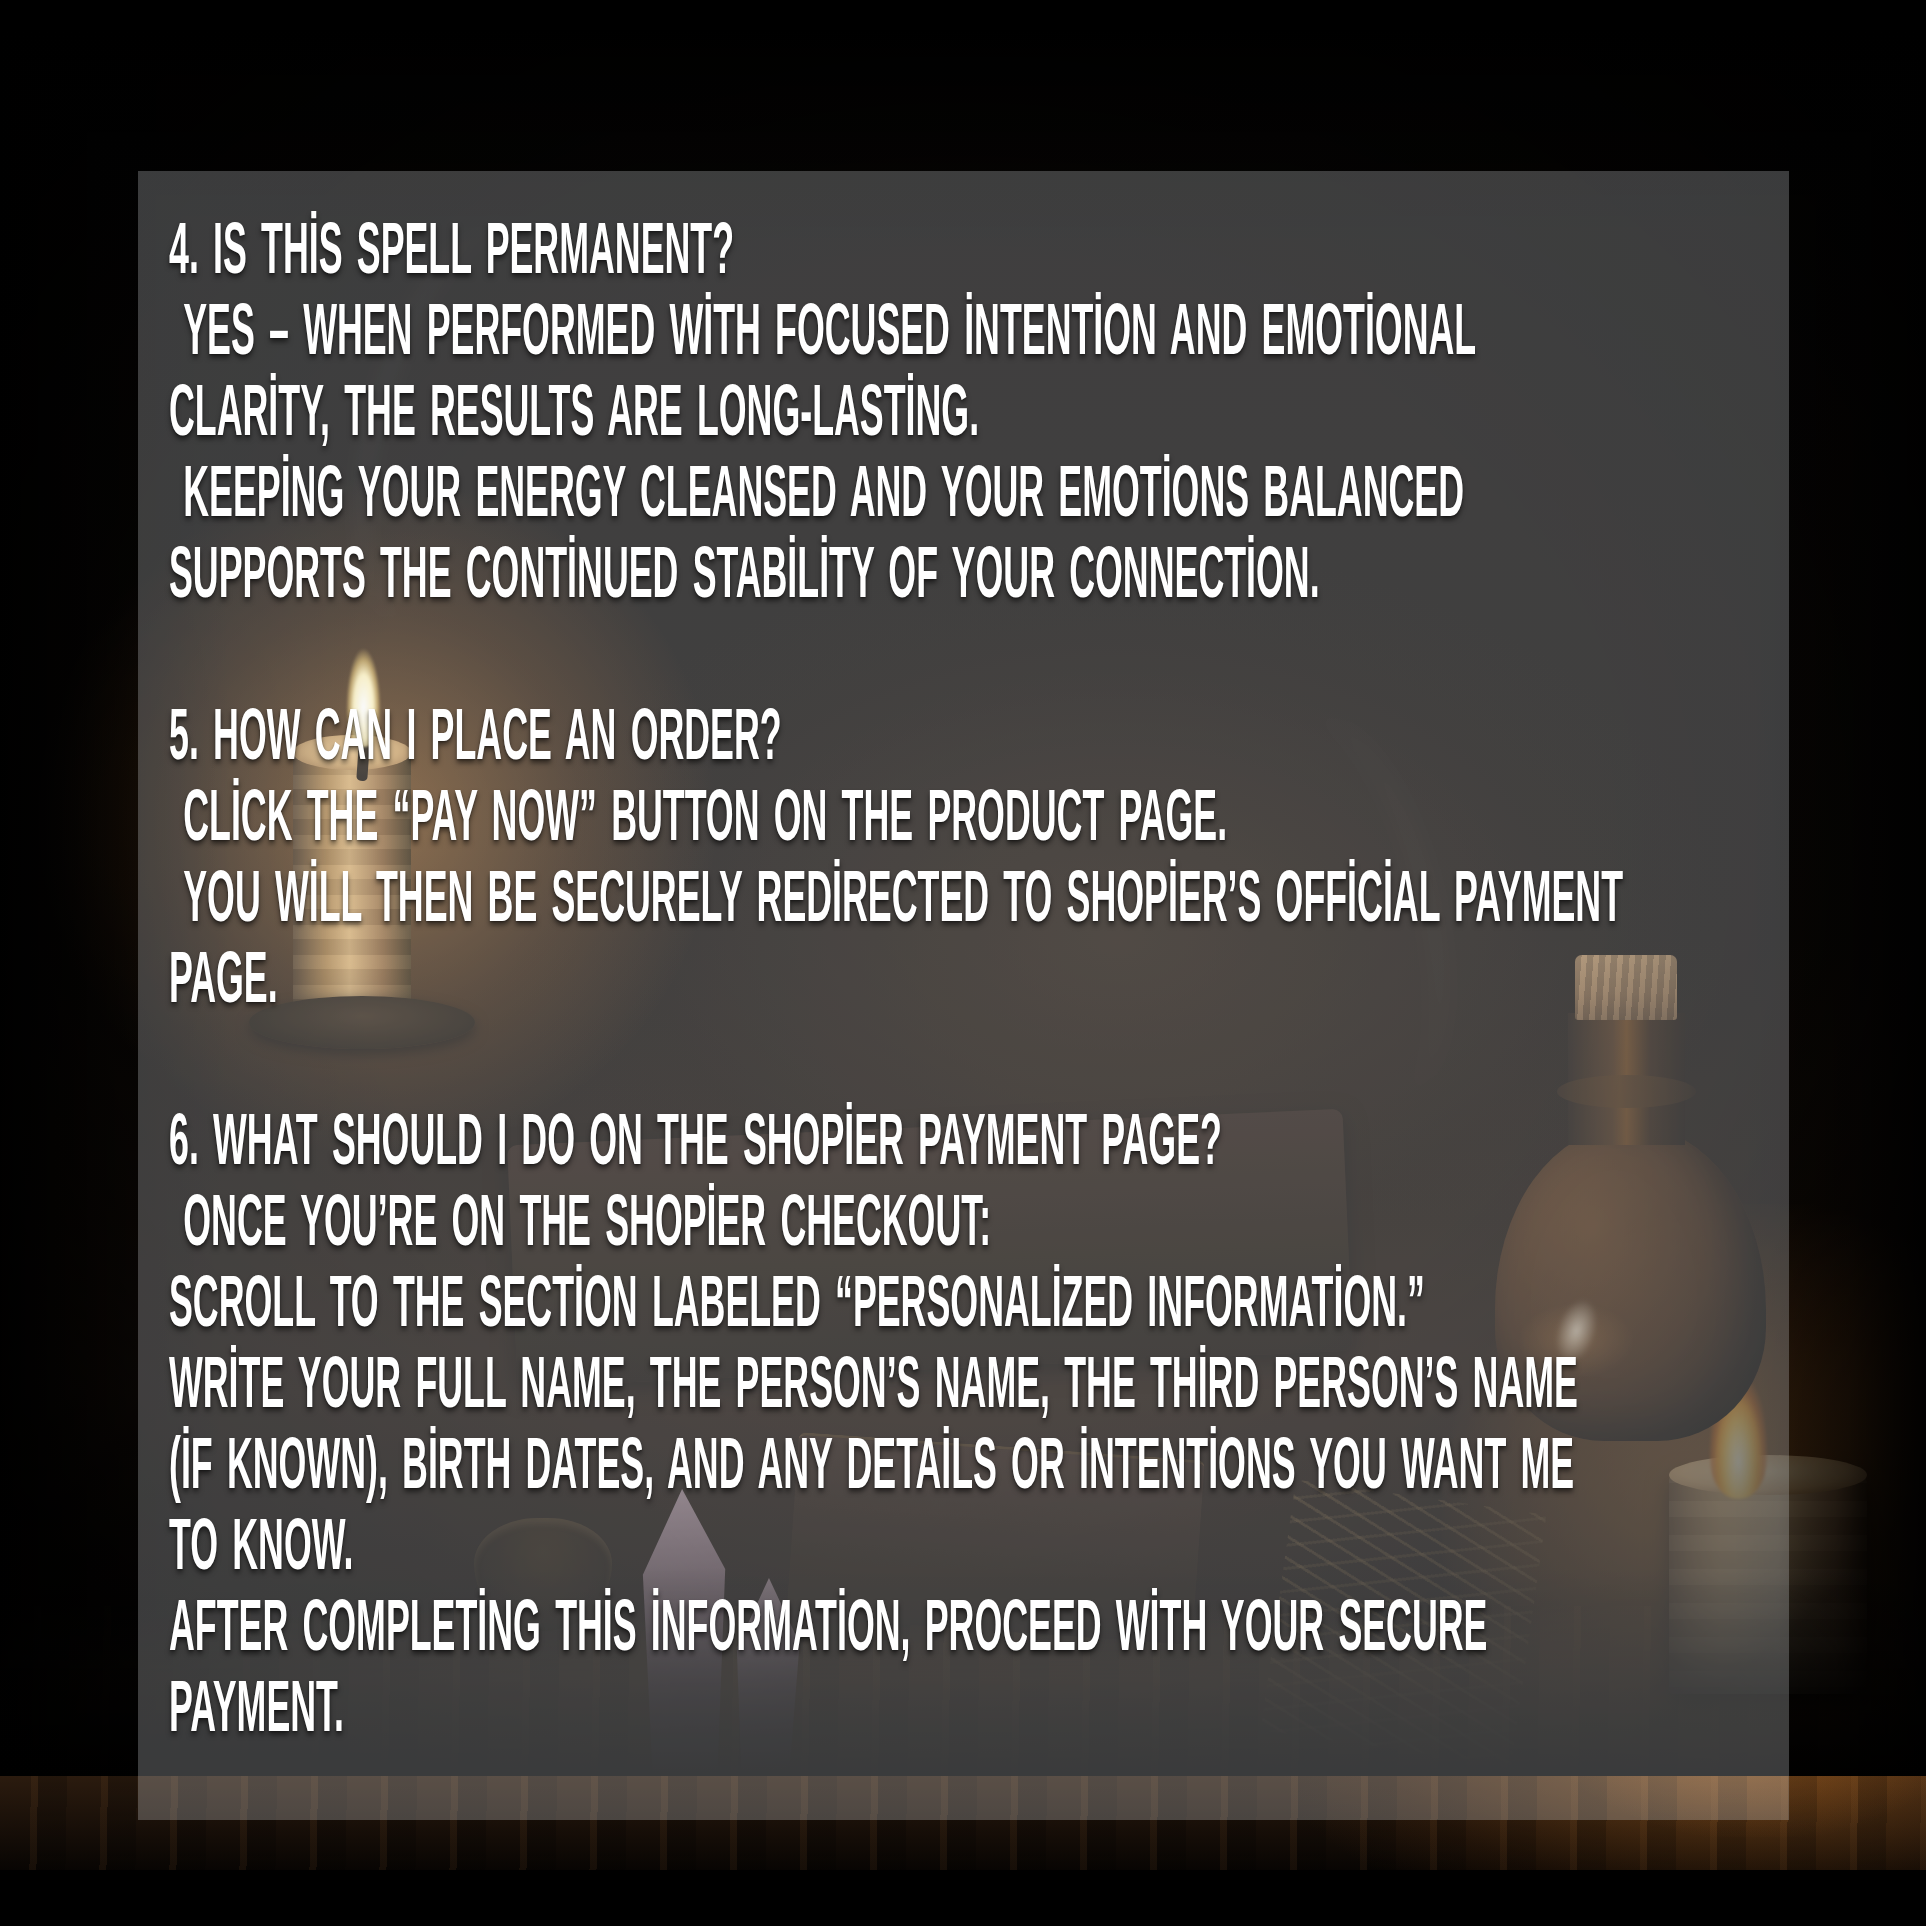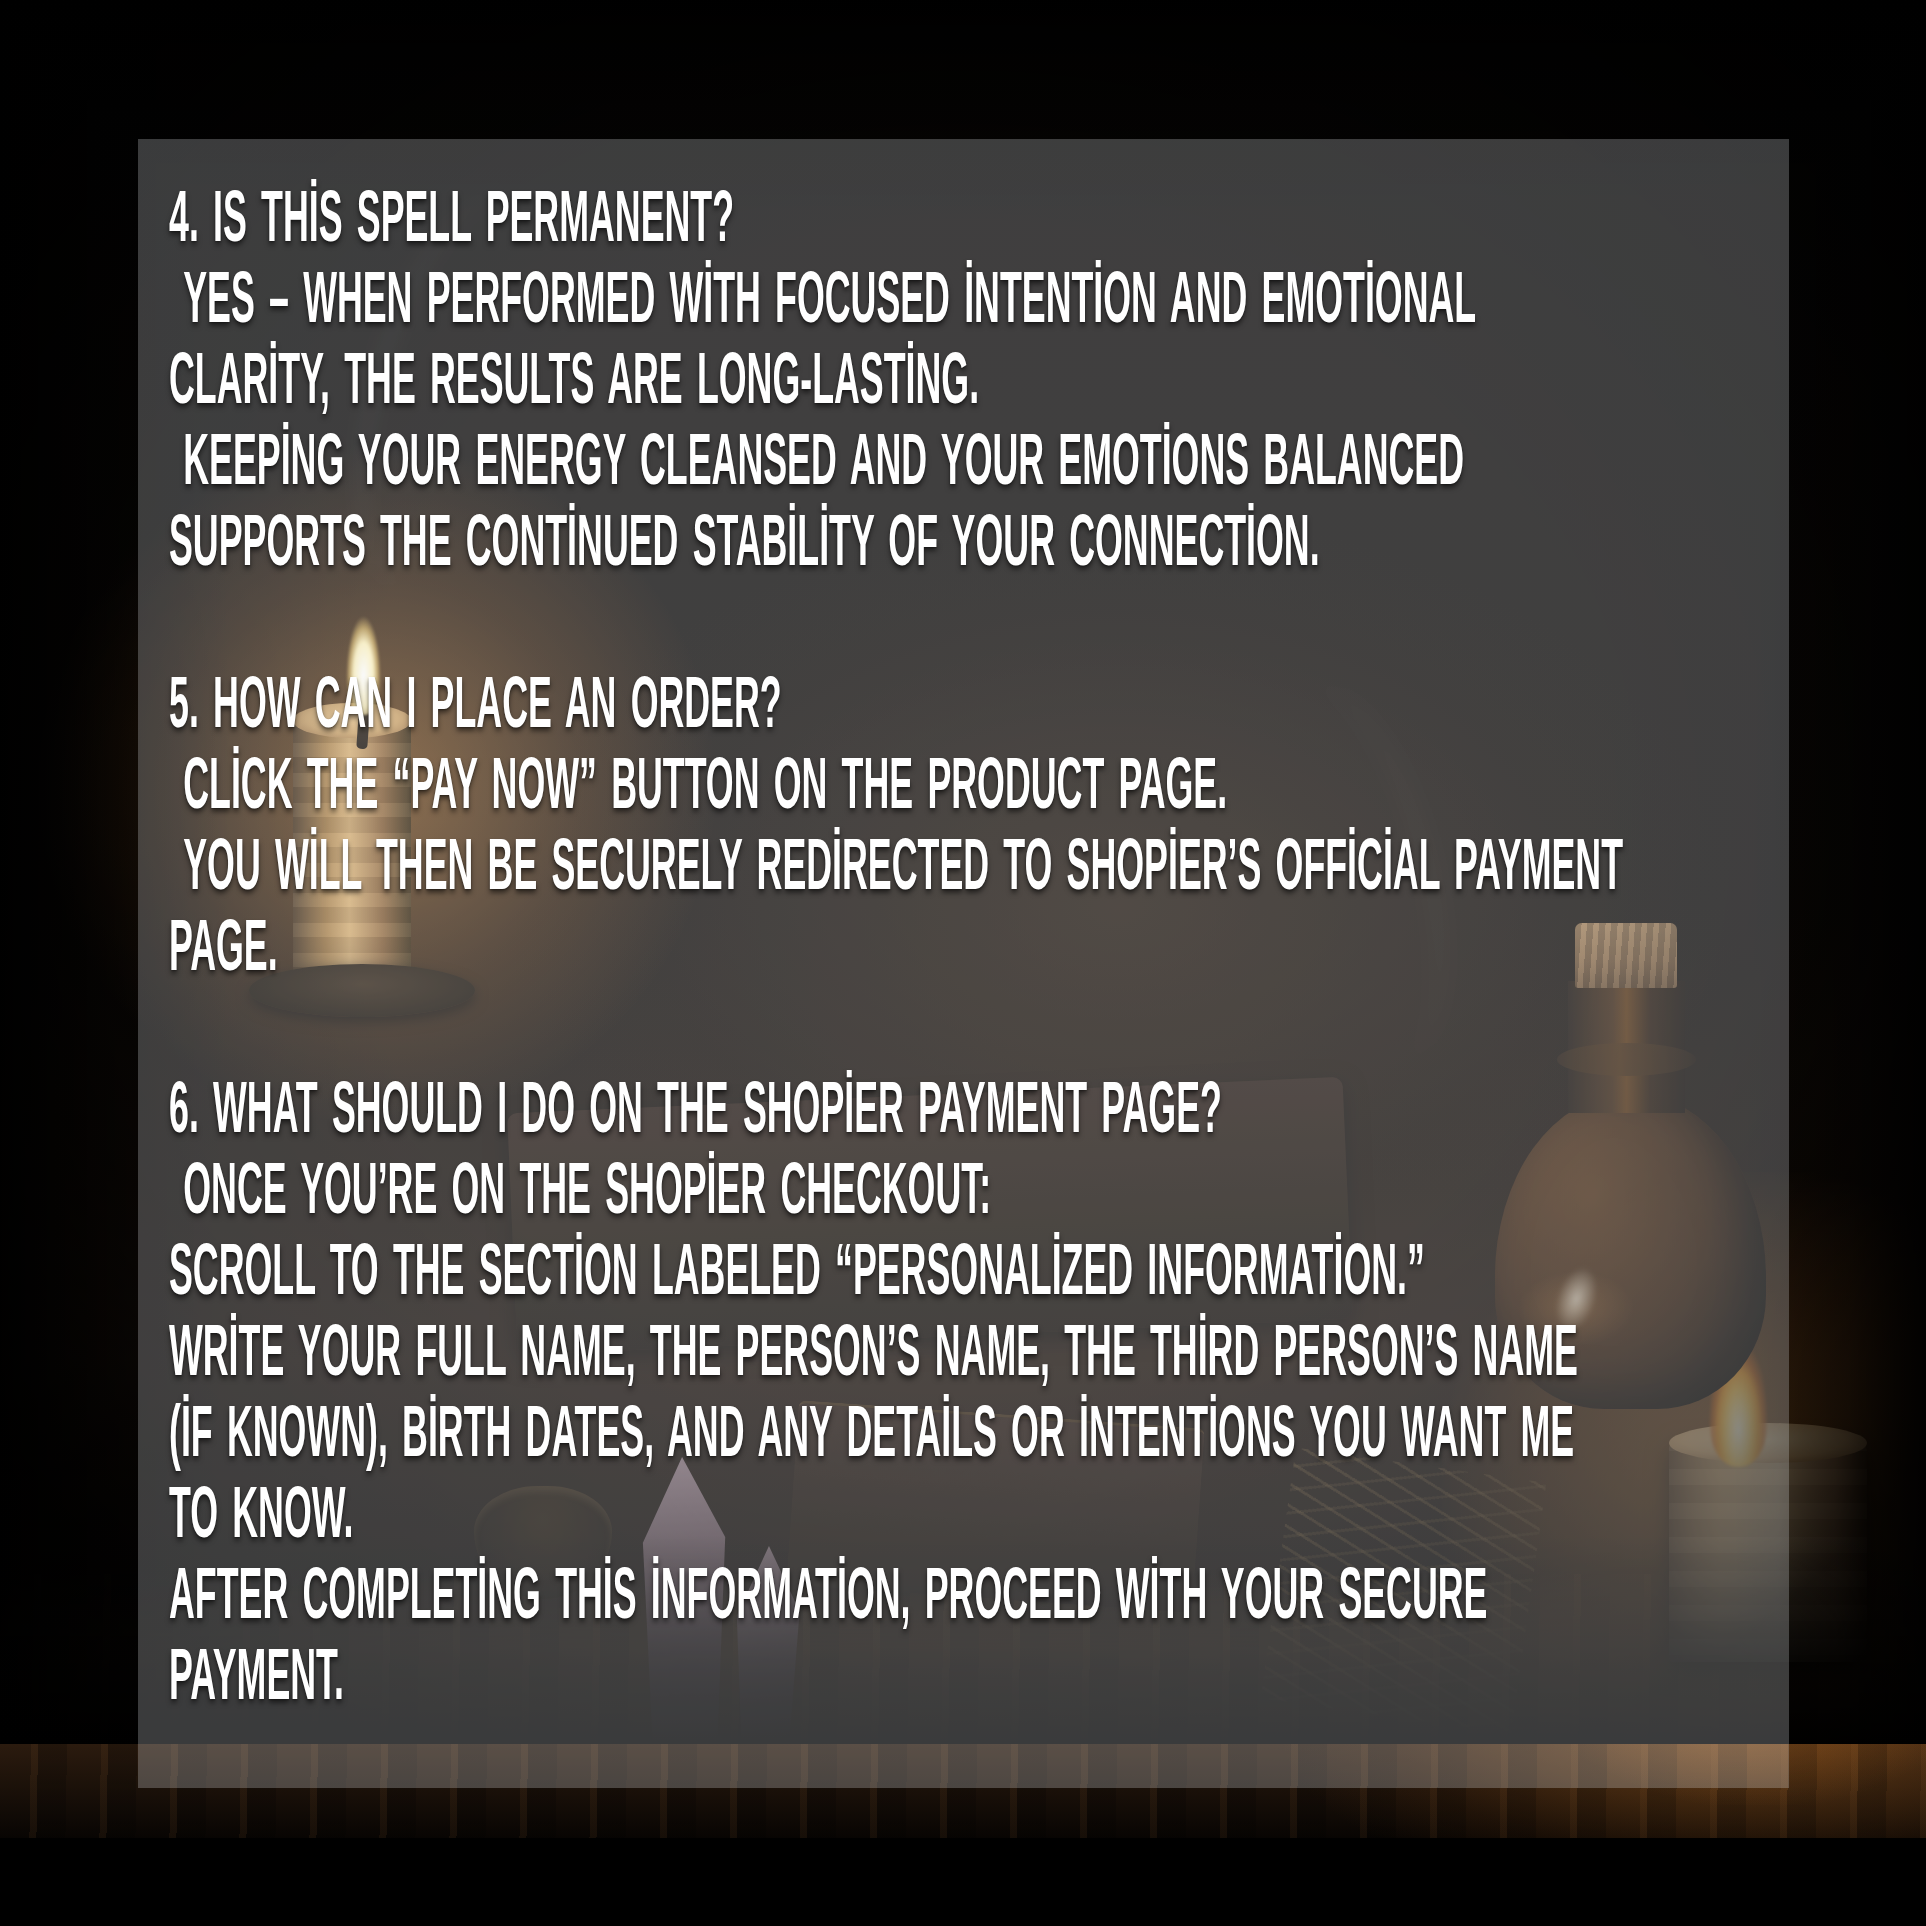--- a/index.html
+++ b/index.html
@@ -9,20 +9,21 @@
     height: 1926px;
     background: #000;
     font-family: "Liberation Sans", sans-serif;
     overflow: hidden;
   }
   .canvas {
     position: relative;
     width: 1926px;
     height: 1744px;
     background: #000;
+    margin-top: 32px;
   }
   
   .photo {
     position: absolute;
     inset: 0;
     background:
       radial-gradient(770px 495px at 58% 52%, rgba(48,32,18,0.55), rgba(20,12,7,0.2) 60%, transparent 80%),
       linear-gradient(180deg, #070504 0%, #0a0705 52%, #120b06 68%, #1a100a 78%, #0c0704 92%, #040201 100%);
   }
   .photo div { position: absolute; }

